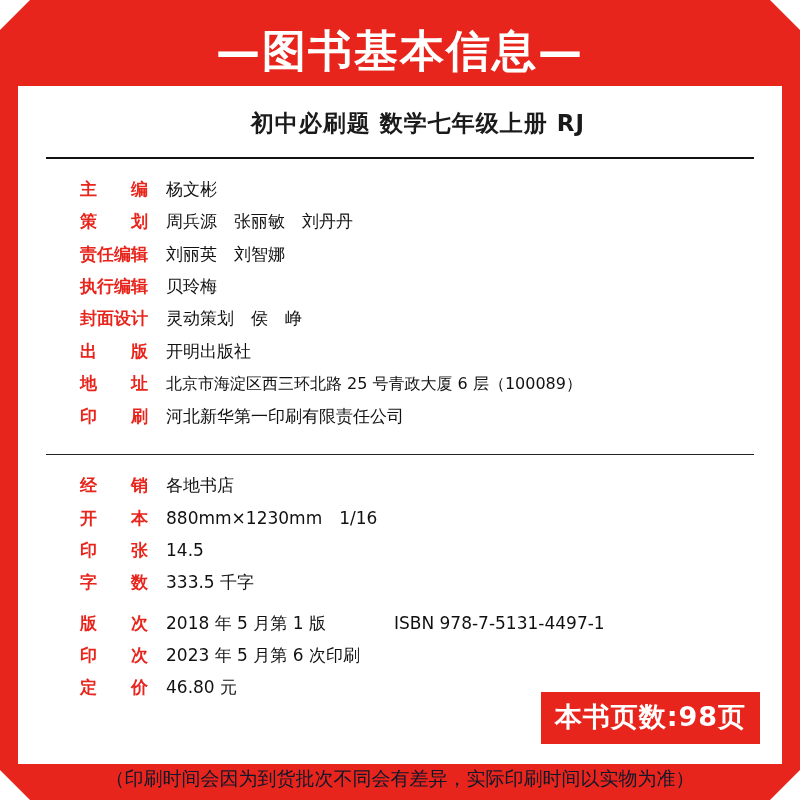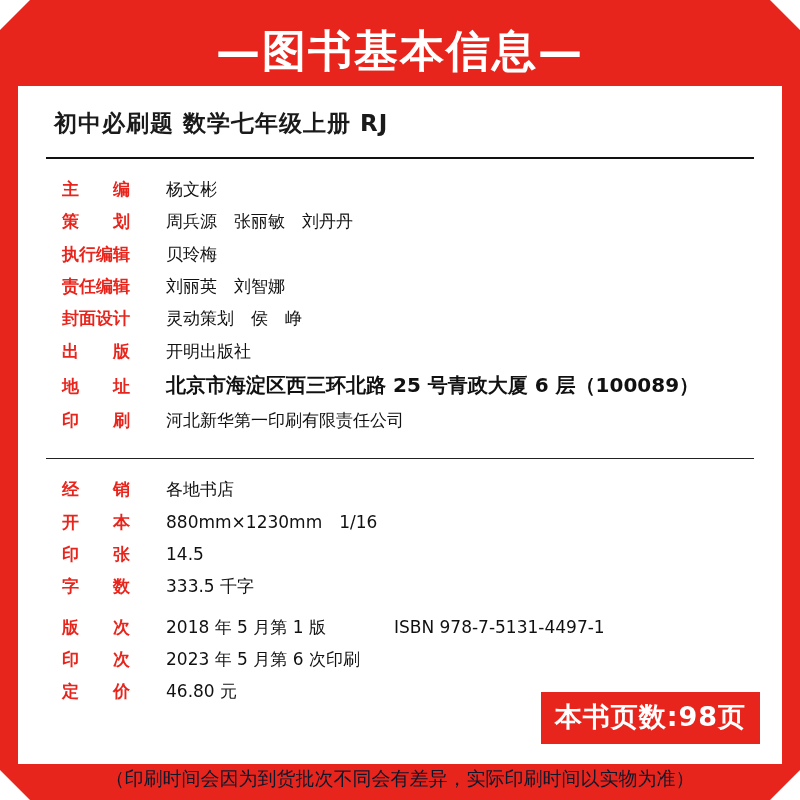--- a/index.html
+++ b/index.html
@@ -37,20 +37,21 @@
   }
   .card {
     position: absolute;
     left: 18px;
     top: 86px;
     width: 764px;
     height: 678px;
     background: #ffffff;
     box-sizing: border-box;
     padding: 0;
+    text-align: center;
   }
   .book-title {
     padding: 22px 0 0 36px;
     font-size: 23px;
     font-weight: bold;
     color: #1a1a1a;
     letter-spacing: 1px;
     font-family: "DejaVu Sans", "Liberation Sans", sans-serif;
   }
   .rule {
@@ -81,22 +82,21 @@
     white-space: nowrap;
     flex: none;
   }
   .value {
     color: #111;
     font-size: 17px;
     font-family: "DejaVu Sans", "Liberation Sans", sans-serif;
     white-space: nowrap;
   }
   .value.small {
-    font-size: 20px;
-    font-weight: bold;
+    font-size: 16px;
   }
   .row-inline {
     display: flex;
     align-items: baseline;
     margin-top: 8px;
   }
   .isbn {
     margin-left: 68px;
     color: #111;
     font-size: 17px;
@@ -176,26 +176,26 @@
     <div class="block">
       <div class="row">
         <div class="label">主　　编</div>
         <div class="value">杨文彬</div>
       </div>
       <div class="row">
         <div class="label">策　　划</div>
         <div class="value">周兵源　张丽敏　刘丹丹</div>
       </div>
       <div class="row">
+        <div class="label">责任编辑</div>
+        <div class="value">刘丽英　刘智娜</div>
+      </div>
+      <div class="row">
         <div class="label">执行编辑</div>
         <div class="value">贝玲梅</div>
-      </div>
-      <div class="row">
-        <div class="label">责任编辑</div>
-        <div class="value">刘丽英　刘智娜</div>
       </div>
       <div class="row">
         <div class="label">封面设计</div>
         <div class="value">灵动策划　侯　峥</div>
       </div>
       <div class="row">
         <div class="label">出　　版</div>
         <div class="value">开明出版社</div>
       </div>
       <div class="row">

